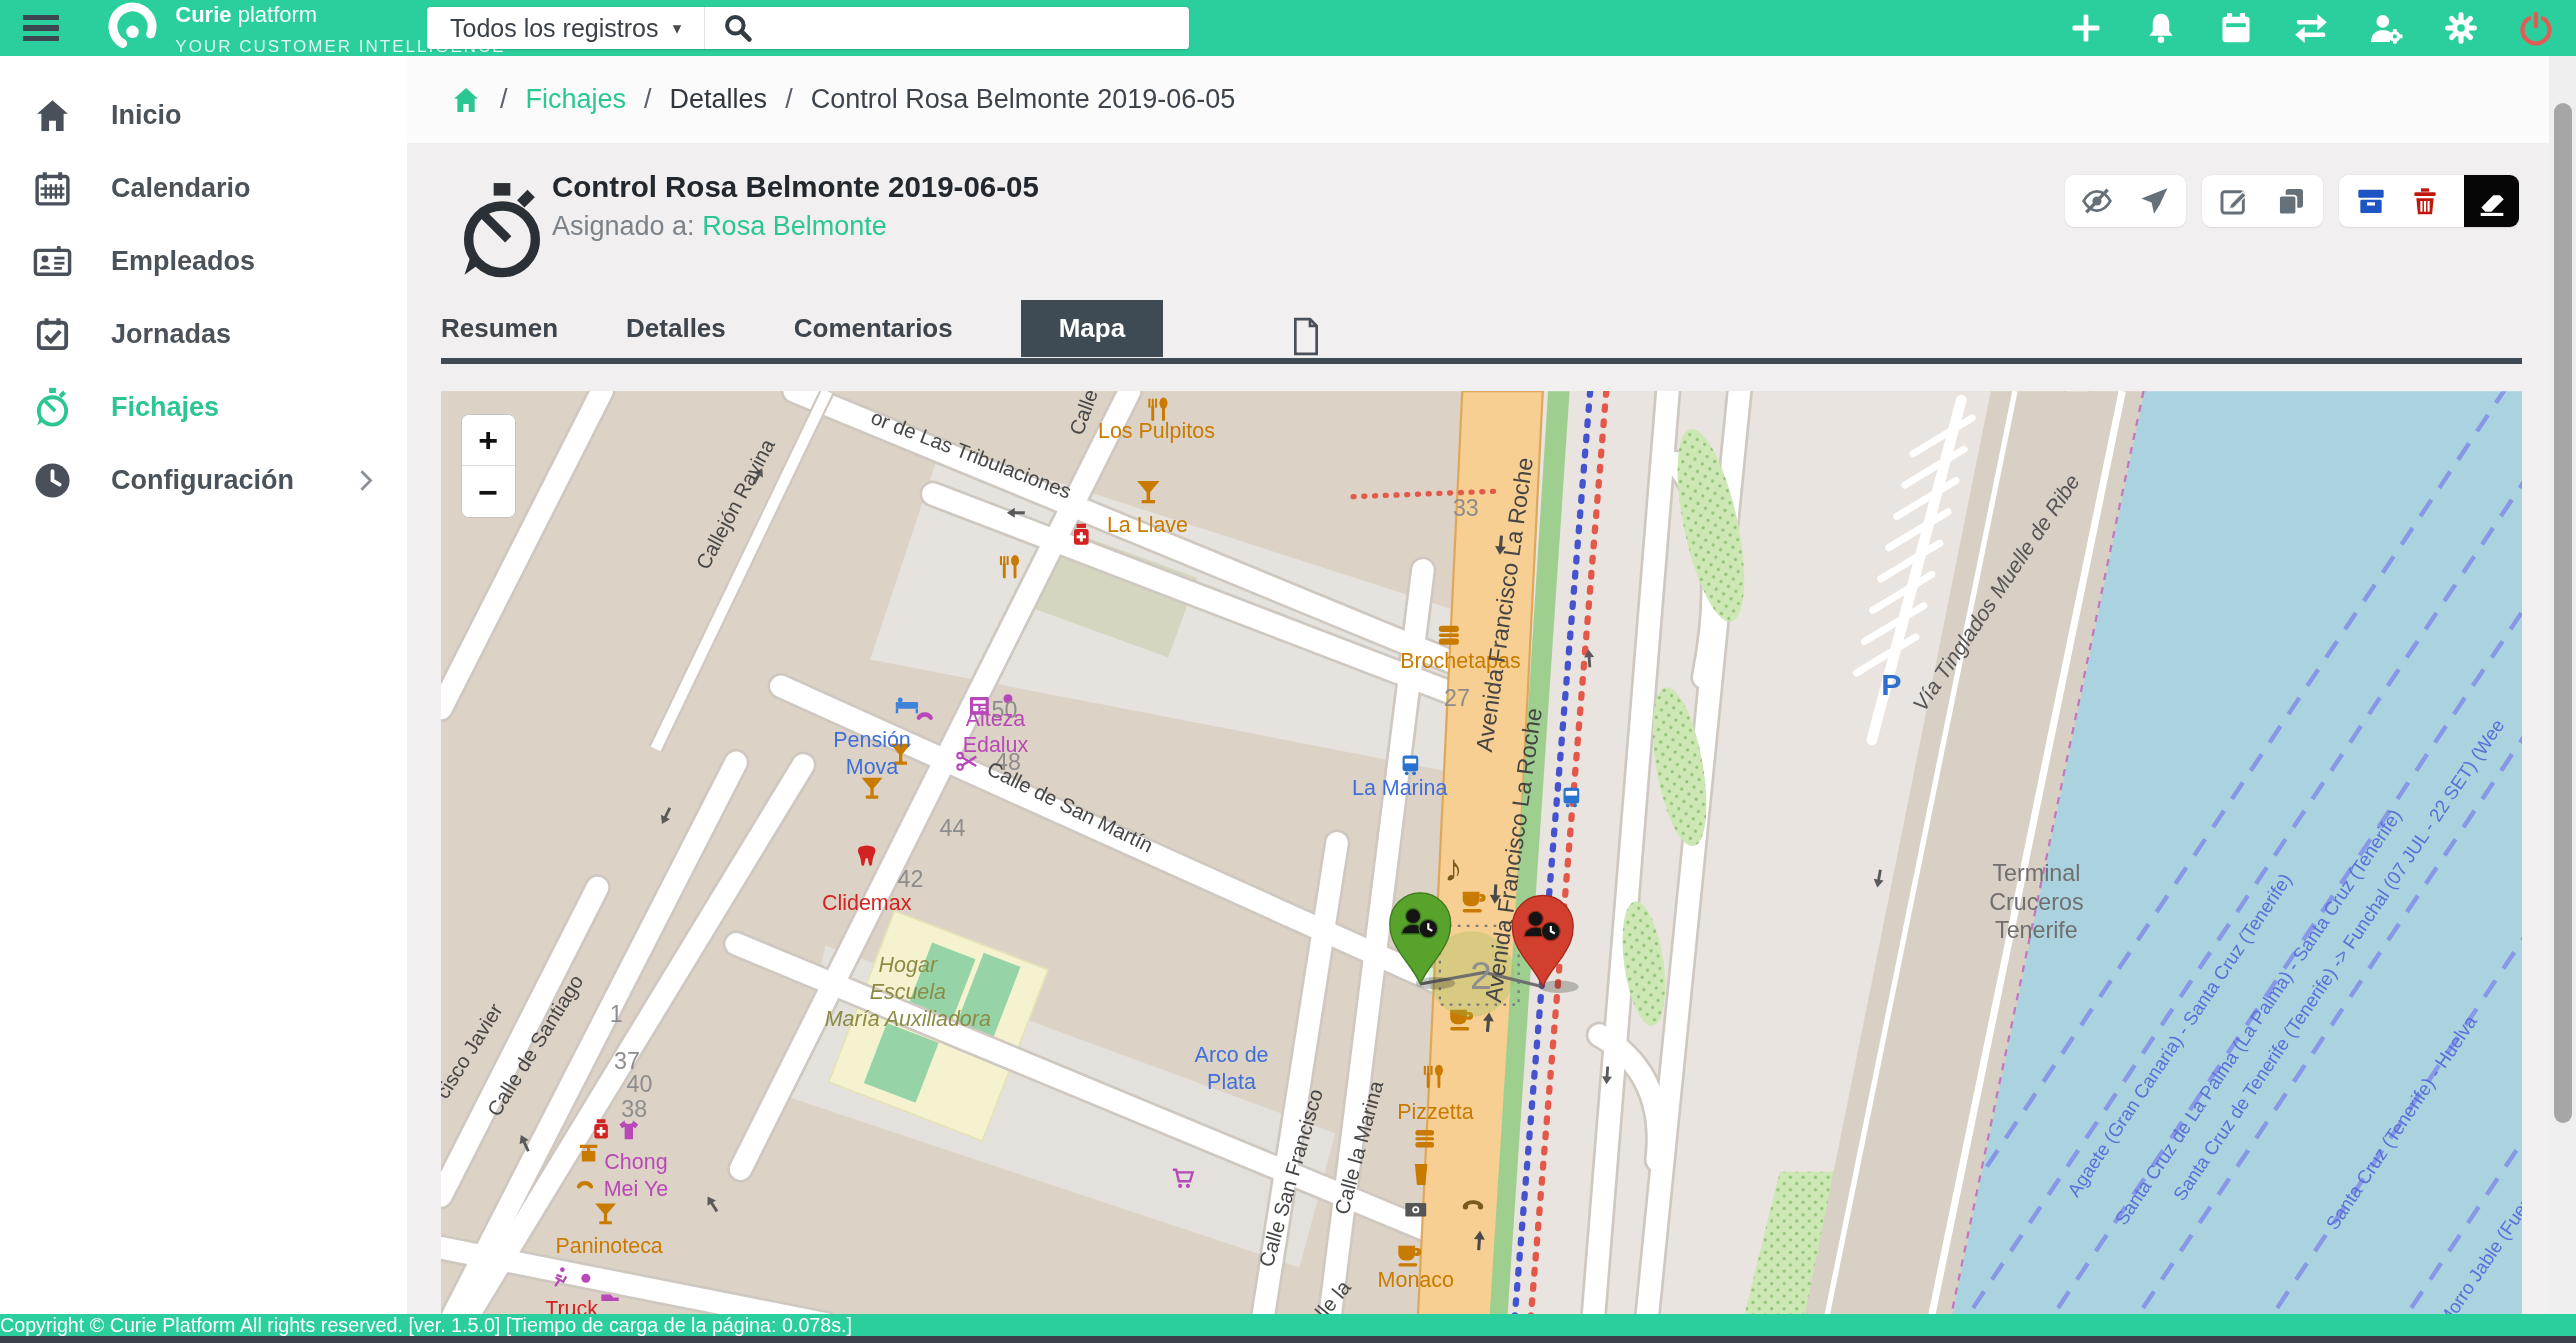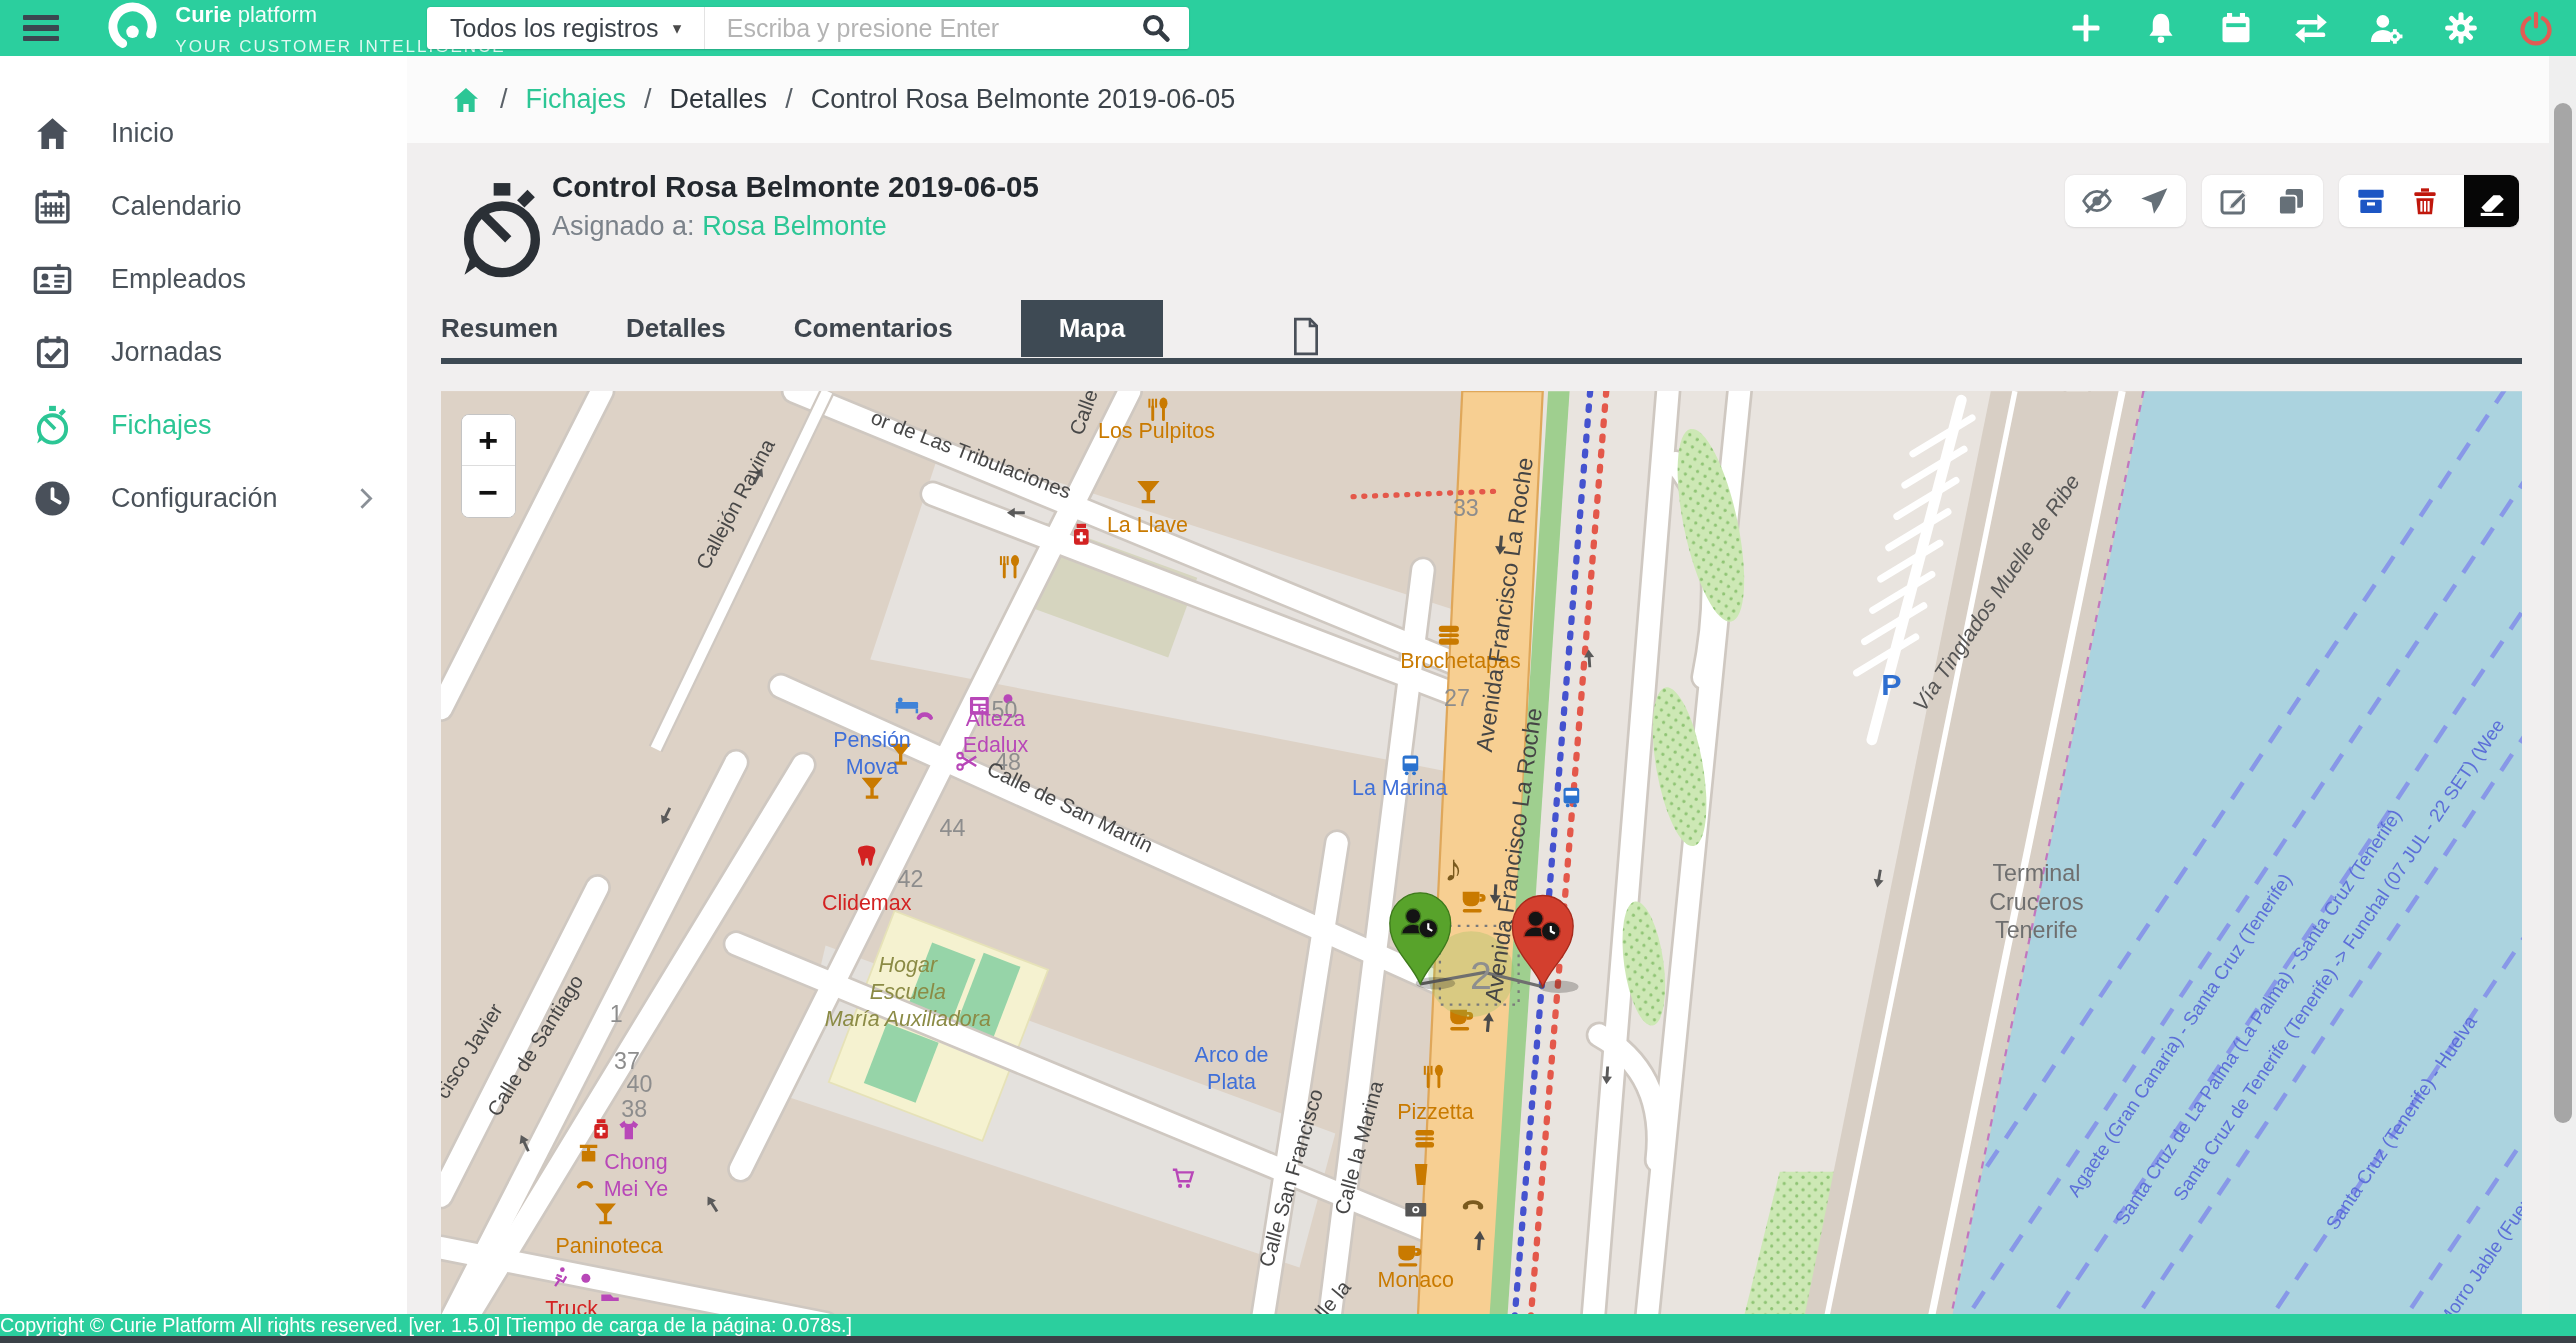--- a/index.html
+++ b/index.html
@@ -17,21 +17,21 @@
   .search{position:absolute;left:427px;top:7.2px;width:762px;height:42px;background:#fff;border-radius:3.6px;display:flex;align-items:center;box-shadow:0 0.9px 1.8px rgba(0,0,0,.18);}
   .search-filter{display:flex;align-items:center;gap:14.3px;padding:0 23px;height:100%;border-right:0.9px solid #e3e3e3;font-size:25px;color:#3a4148;cursor:pointer;white-space:nowrap;}
   .search-filter .caret{font-size:17px;color:#4a4a4a;}
   .search-input{flex:1;height:100%;border:0;outline:0;font-size:25px;color:#333;padding:0 21.5px;font-family:inherit;background:transparent;}
   .search-input::placeholder{color:#b4b4b4;}
   .search-btn{width:66px;height:100%;display:flex;align-items:center;justify-content:center;cursor:pointer;background:none;border:0;}
   .topicons{position:absolute;right:21.5px;top:0;height:56px;display:flex;align-items:center;gap:37px;}
   .topicons .ticon{width:38px;height:38px;cursor:pointer;display:flex;align-items:center;justify-content:center;}
   
   .sidebar{position:absolute;left:0;top:56px;width:407px;bottom:29px;background:#fff;z-index:10;}
-  .menu{padding-top:41px;}
+  .menu{padding-top:23px;font-weight:bold;}
   .menu-item{display:flex;align-items:center;height:73px;padding:0 32px;cursor:pointer;color:#4a525a;font-size:27px;}
   .menu-item .micon{width:41px;height:41px;flex:none;color:#49505a;}
   .menu-item.active{color:#2cc695;}
   .menu-item.active .micon{color:#2cc695;}
   .menu-label{margin-left:38px;}
   .chev{margin-left:auto;}
   
   .breadcrumb{position:absolute;left:407px;top:56px;right:27px;height:87px;background:#fbfbfb;display:flex;align-items:center;padding-left:43px;font-size:27px;color:#3c434a;gap:18px;z-index:5;}
   .breadcrumb .sep{color:#5a6168;}
   .bc-link{color:#2cc695;cursor:pointer;}
@@ -218,21 +218,20 @@
     <span class="brand-text">
       <div class="l1"><b>Curie</b> <span class="lt">platform</span></div>
       <div class="l2">YOUR CUSTOMER INTELLIGENCE</div>
     </span>
   </div>
   <div class="search">
     <div class="search-filter">
       <span>Todos los registros</span>
       <span class="caret">▾</span>
     </div>
-    <input class="search-input" placeholder="Escriba y presione Enter" style="">
     <button class="search-btn">
       <svg width="32" height="32" viewBox="0 0 24 24">
         <circle cx="10" cy="10" r="6.2" fill="none" stroke="#343c44" stroke-width="3"></circle>
         <line x1="14.8" y1="14.8" x2="20.5" y2="20.5" stroke="#343c44" stroke-width="3.6" stroke-linecap="round"></line>
       </svg>
     </button>
   </div>
   <div class="topicons">
     <span class="ticon">
       <svg width="36" height="36" viewBox="0 0 24 24" fill="#fff">

